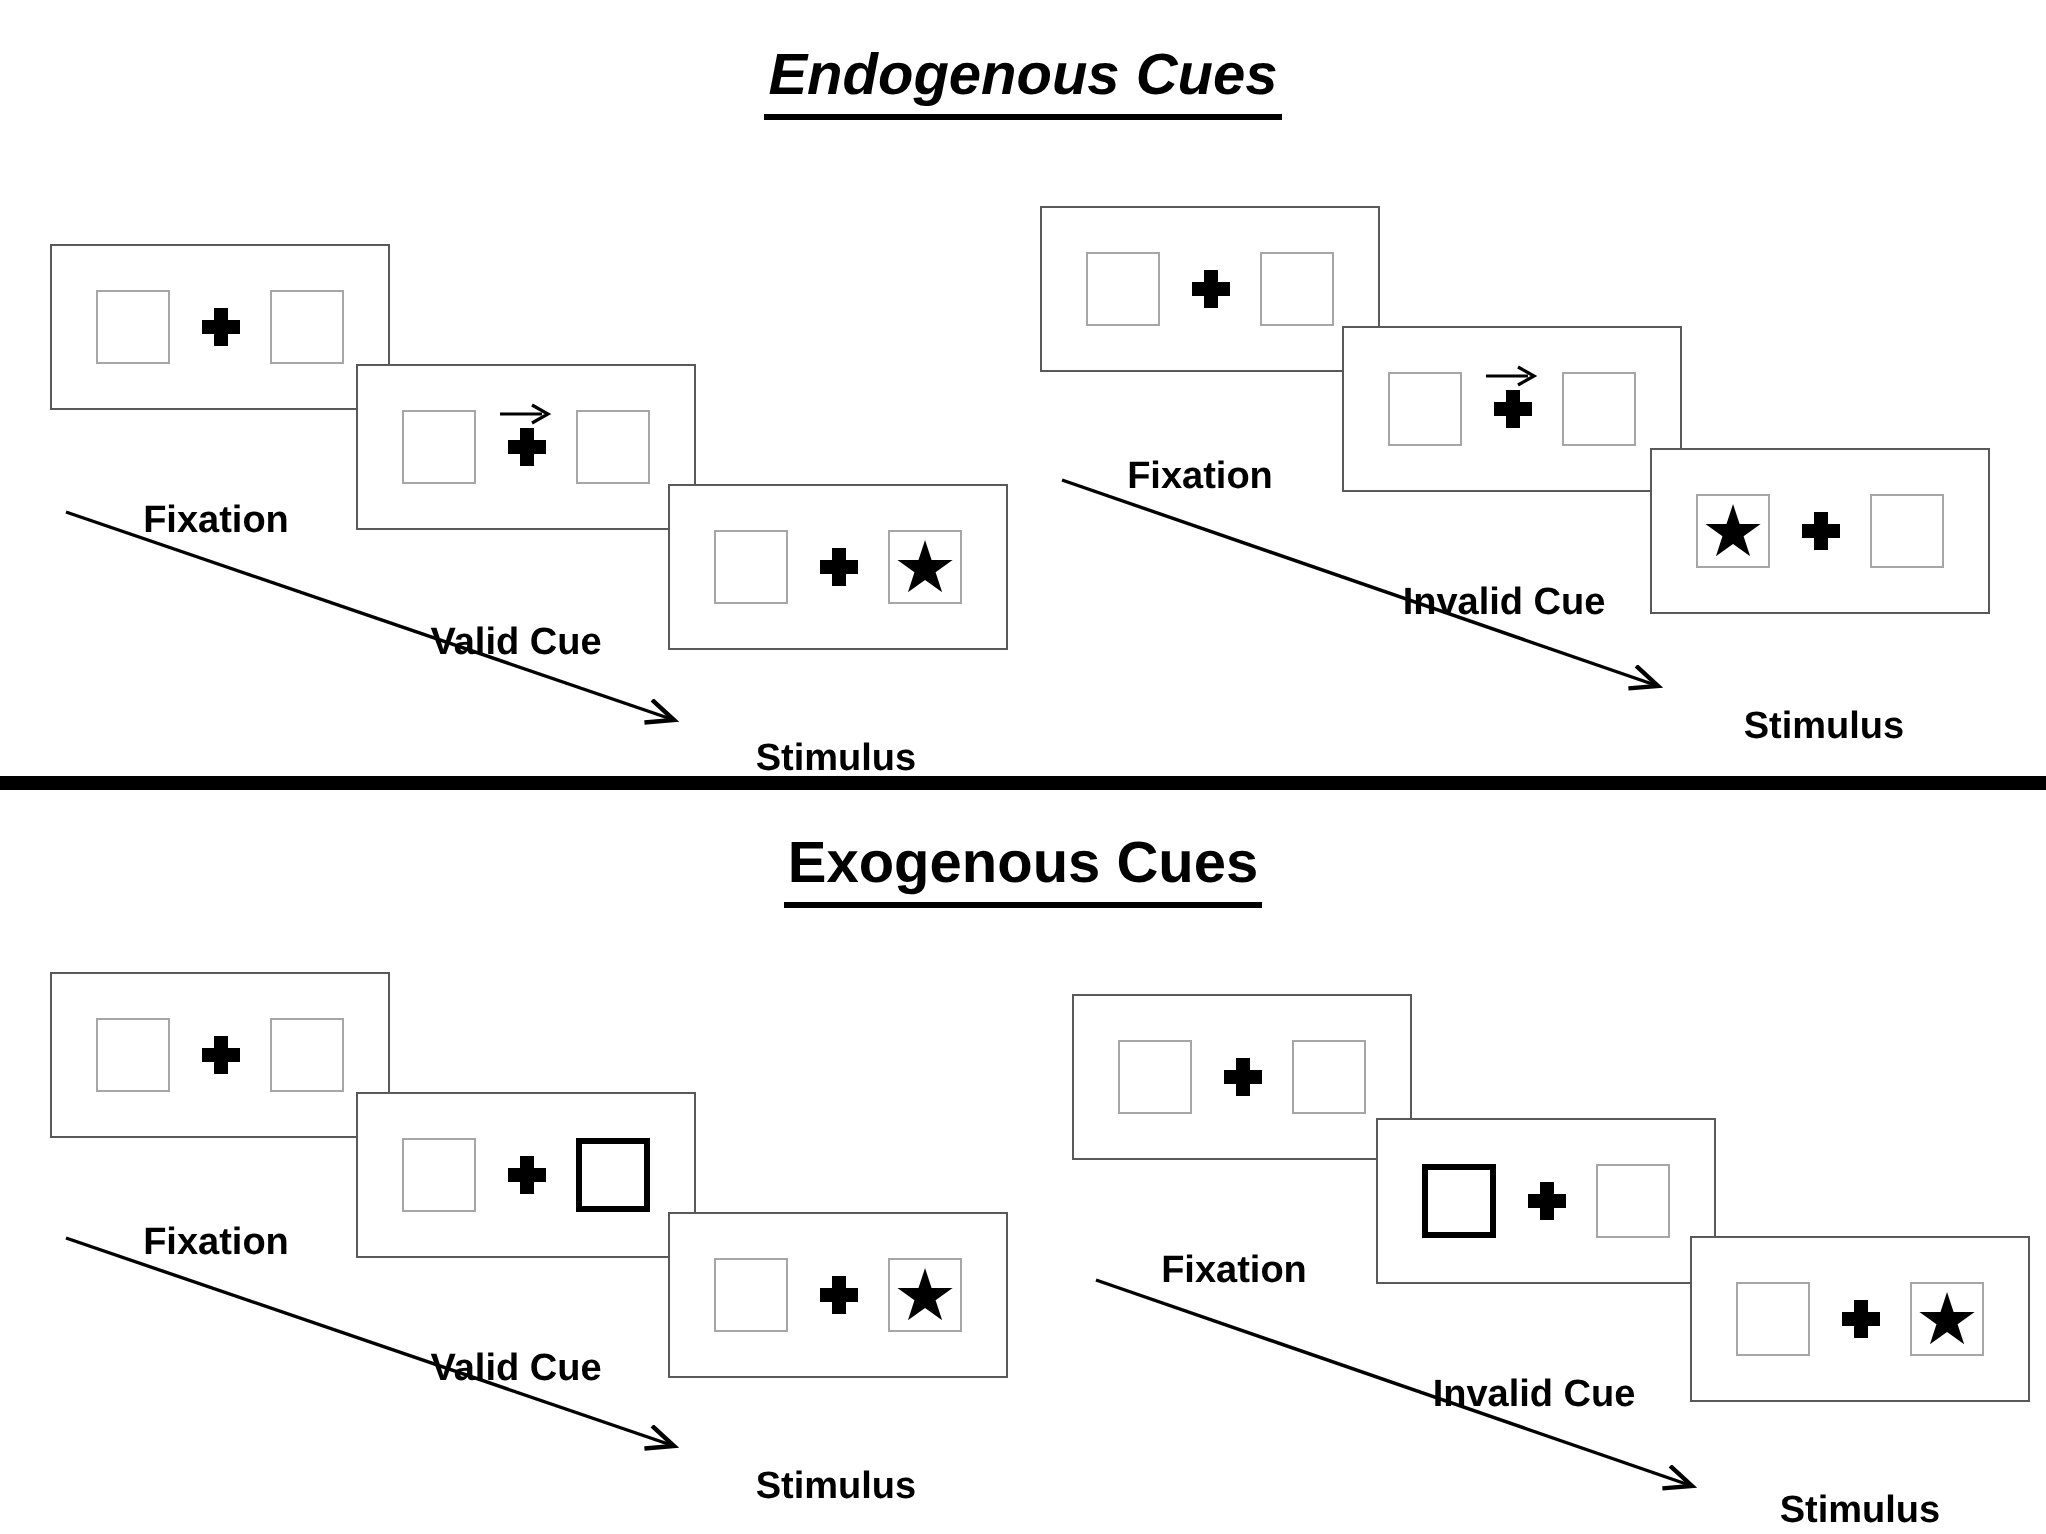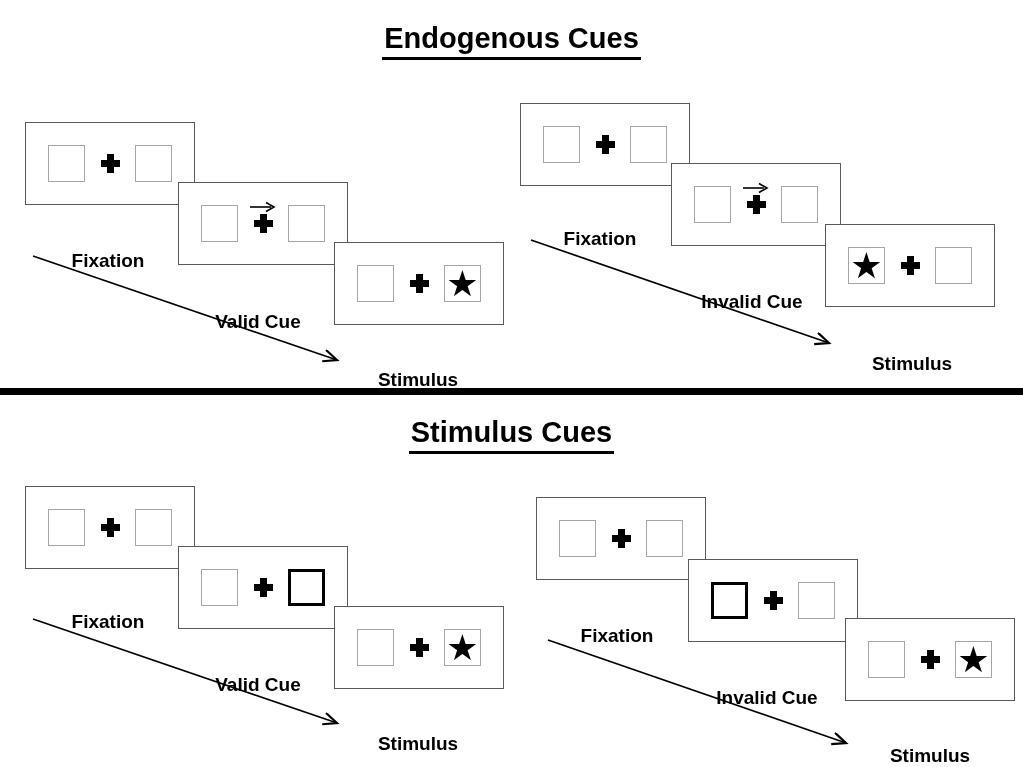--- a/index.html
+++ b/index.html
@@ -5,21 +5,21 @@
   html,body{margin:0;padding:0;}
   body{
     width:1023px;height:767px;position:relative;overflow:hidden;
     background:#ffffff;font-family:"Liberation Sans",sans-serif;color:#000;
   }
   .section-title{
     position:absolute;left:0;width:100%;text-align:center;
     font-size:29px;font-weight:bold;letter-spacing:0px;
   }
   .section-title span{display:inline-block;border-bottom:3px solid #000;padding:0 2px 2px 2px;}
-  #title-endogenous{top:22px;}
+  #title-endogenous{top:22px;font-style:italic;}
   #title-exogenous{top:416px;}
   .divider{position:absolute;left:0;top:388px;width:1023px;height:7px;background:#000;}
   .card{
     position:absolute;width:170px;height:83px;background:#fff;
     border:1px solid #595959;box-sizing:border-box;
     display:flex;align-items:center;justify-content:center;gap:15px;
   }
   .box{
     width:37px;height:37px;box-sizing:border-box;border:1.5px solid #a6a6a6;background:#fff;
     display:flex;align-items:center;justify-content:center;
@@ -44,21 +44,21 @@
   #label-tl-1{left:28px;top:216px;}  #label-tl-2{left:178px;top:277px;} #label-tl-3{left:338px;top:335px;}
   #label-tr-1{left:520px;top:194px;} #label-tr-2{left:672px;top:257px;} #label-tr-3{left:832px;top:319px;}
   #label-bl-1{left:28px;top:577px;}  #label-bl-2{left:178px;top:640px;} #label-bl-3{left:338px;top:699px;}
   #label-br-1{left:537px;top:591px;} #label-br-2{left:687px;top:653px;} #label-br-3{left:850px;top:711px;}
   .arrow-overlay{position:absolute;left:0;top:0;width:1023px;height:767px;pointer-events:none;}
 </style>
 </head>
 <body>
 
 <div class="section-title" id="title-endogenous"><span>Endogenous Cues</span></div>
-<div class="section-title" id="title-exogenous"><span>Stimulus Cues</span></div>
+<div class="section-title" id="title-exogenous"><span>Exogenous Cues</span></div>
 
 <div class="divider"></div>
 
 <svg class="arrow-overlay" width="1023" height="767" viewBox="0 0 1023 767">
   <defs>
     <marker id="ah" markerWidth="12" markerHeight="10" refX="9" refY="4" orient="auto">
       <polyline points="1,0.5 9,4 1,7.5" fill="none" stroke="#000" stroke-width="1.3"></polyline>
     </marker>
   </defs>
   <line x1="33" y1="256" x2="337" y2="360" stroke="#000" stroke-width="1.7" marker-end="url(#ah)"></line>

